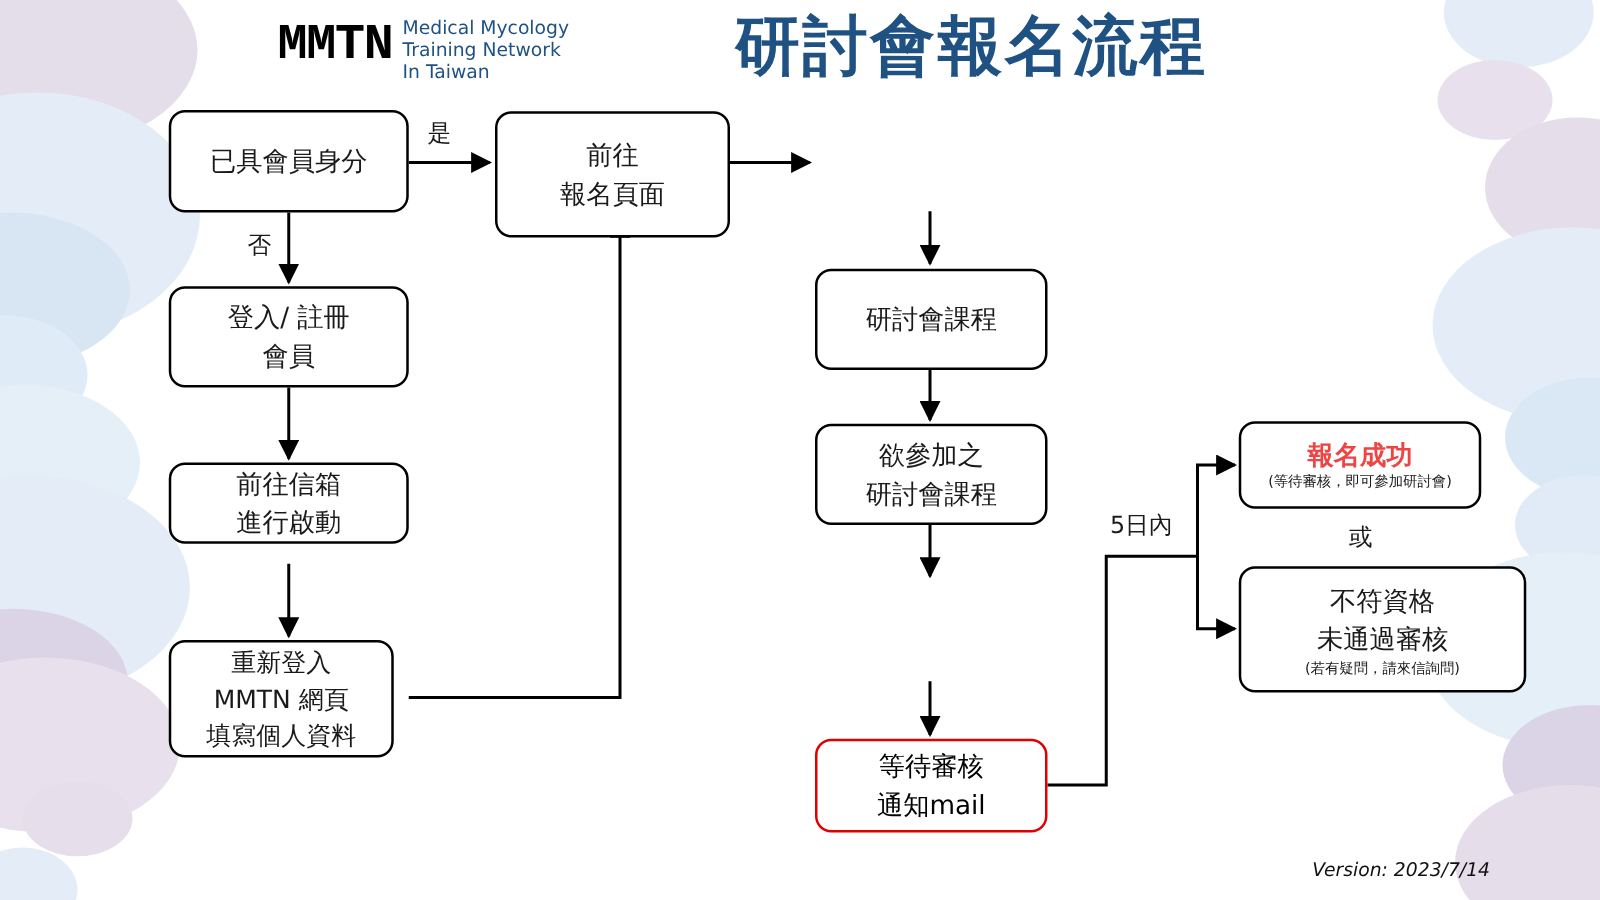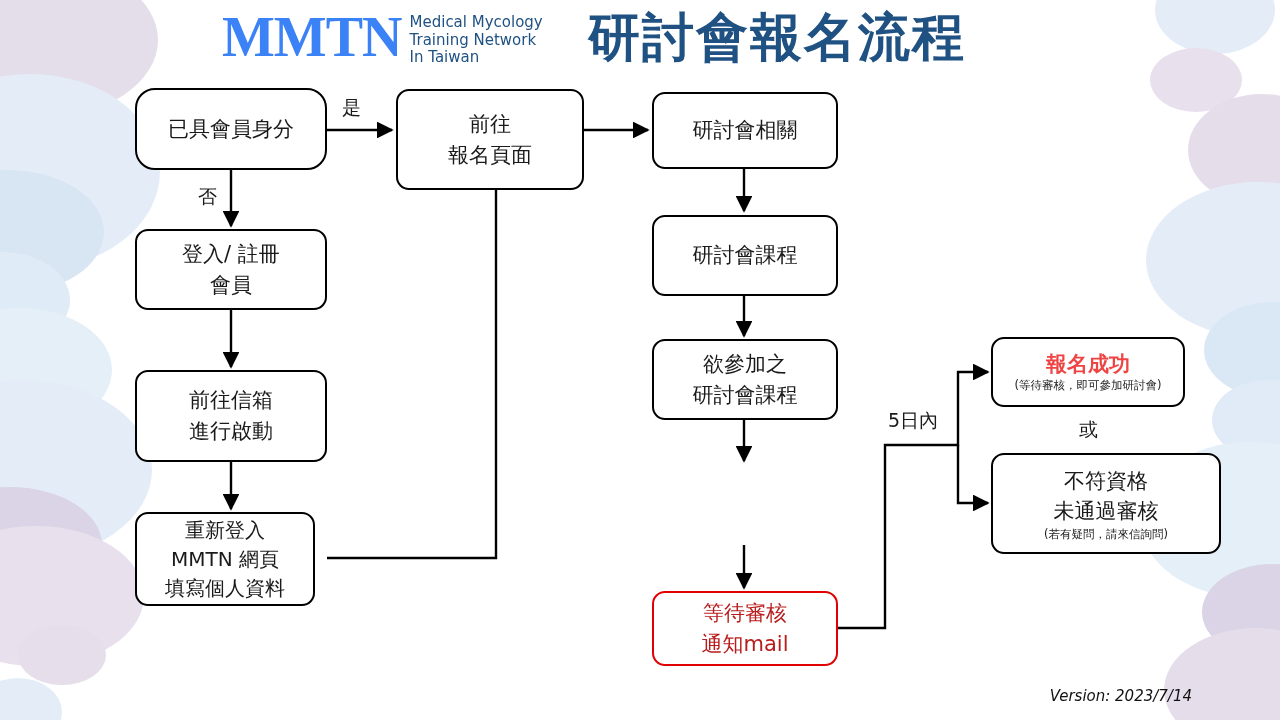--- a/index.html
+++ b/index.html
@@ -32,25 +32,25 @@
     width: 1280px; height: 84px;
     z-index: 5;
   }
   #logo-block {
     position: absolute;
     left: 222px; top: 8px;
     display: flex;
     align-items: flex-start;
   }
   #logo-mark {
-    font-family: Liberation Serif, serif;
+    font-family: Liberation Mono, monospace;
     font-weight: bold;
-    font-size: 56px;
+    font-size: 40px;
     letter-spacing: -1px;
-    color: #3b82f6;
+    color: #000000;
     line-height: 58px;
   }
   #logo-sub {
     margin-left: 8px;
     margin-top: 6px;
     color: #1f5182;
     font-size: 15px;
     line-height: 17.5px;
     font-family: "DejaVu Sans", "Liberation Sans", sans-serif;
   }
@@ -90,21 +90,21 @@
     align-items: center;
     justify-content: center;
     text-align: center;
     color: #1a1a1a;
     font-size: 21px;
     line-height: 31px;
     white-space: pre-line;
   }
   .node.red {
     border-color: #e00000;
-    color: #b91c1c;
+    color: #000000;
   }
   .node .node-text { display: block; }
   .node .node-note {
     display: block;
     font-size: 11.5px;
     line-height: 15px;
     color: #1a1a1a;
     margin-top: 1px;
   }
   .node .node-head-blue {
@@ -211,48 +211,45 @@
       <path d="M 744 545 L 744 588"></path>
 
       <path d="M 838 628 L 885 628 L 885 445 L 958 445 L 958 372 L 988 372"></path>
 
       <path d="M 958 445 L 958 503 L 988 503"></path>
     </g>
   </svg>
 
   <div id="nodes">
 
-    <div class="node" style="left:135px; top:88px; width:192px; height:82px;border-radius:20px;">
+    <div class="node" style="left:135px; top:88px; width:192px; height:82px;">
       <span class="node-text">已具會員身分</span>
     </div>
 
     <div class="node" style="left:396px; top:89px; width:188px; height:101px;">
       <span class="node-text">前往
 報名頁面</span>
     </div>
 
-    <div class="node" style="left:652px; top:92px; width:186px; height:77px;">
-      <span class="node-text">研討會相關</span>
-    </div>
 
     <div class="node" style="left:652px; top:215px; width:186px; height:81px;">
       <span class="node-text">研討會課程</span>
     </div>
 
     <div class="node" style="left:135px; top:229px; width:192px; height:81px;">
       <span class="node-text">登入/ 註冊
 會員</span>
     </div>
 
     <div class="node" style="left:652px; top:339px; width:186px; height:81px;">
       <span class="node-text">欲參加之
 研討會課程</span>
     </div>
 
-    <div class="node" style="left:135px; top:370px; width:192px; height:92px;">
+    <div class="node" style="left:135px; top:370px; width:192px; height:65px;">
       <span class="node-text">前往信箱
 進行啟動</span>
     </div>
 
 
     <div class="node" style="left:135px; top:512px; width:180px; height:94px; line-height:29px; font-size:20px;">
       <span class="node-text">重新登入
 MMTN 網頁
 填寫個人資料</span>
     </div>

